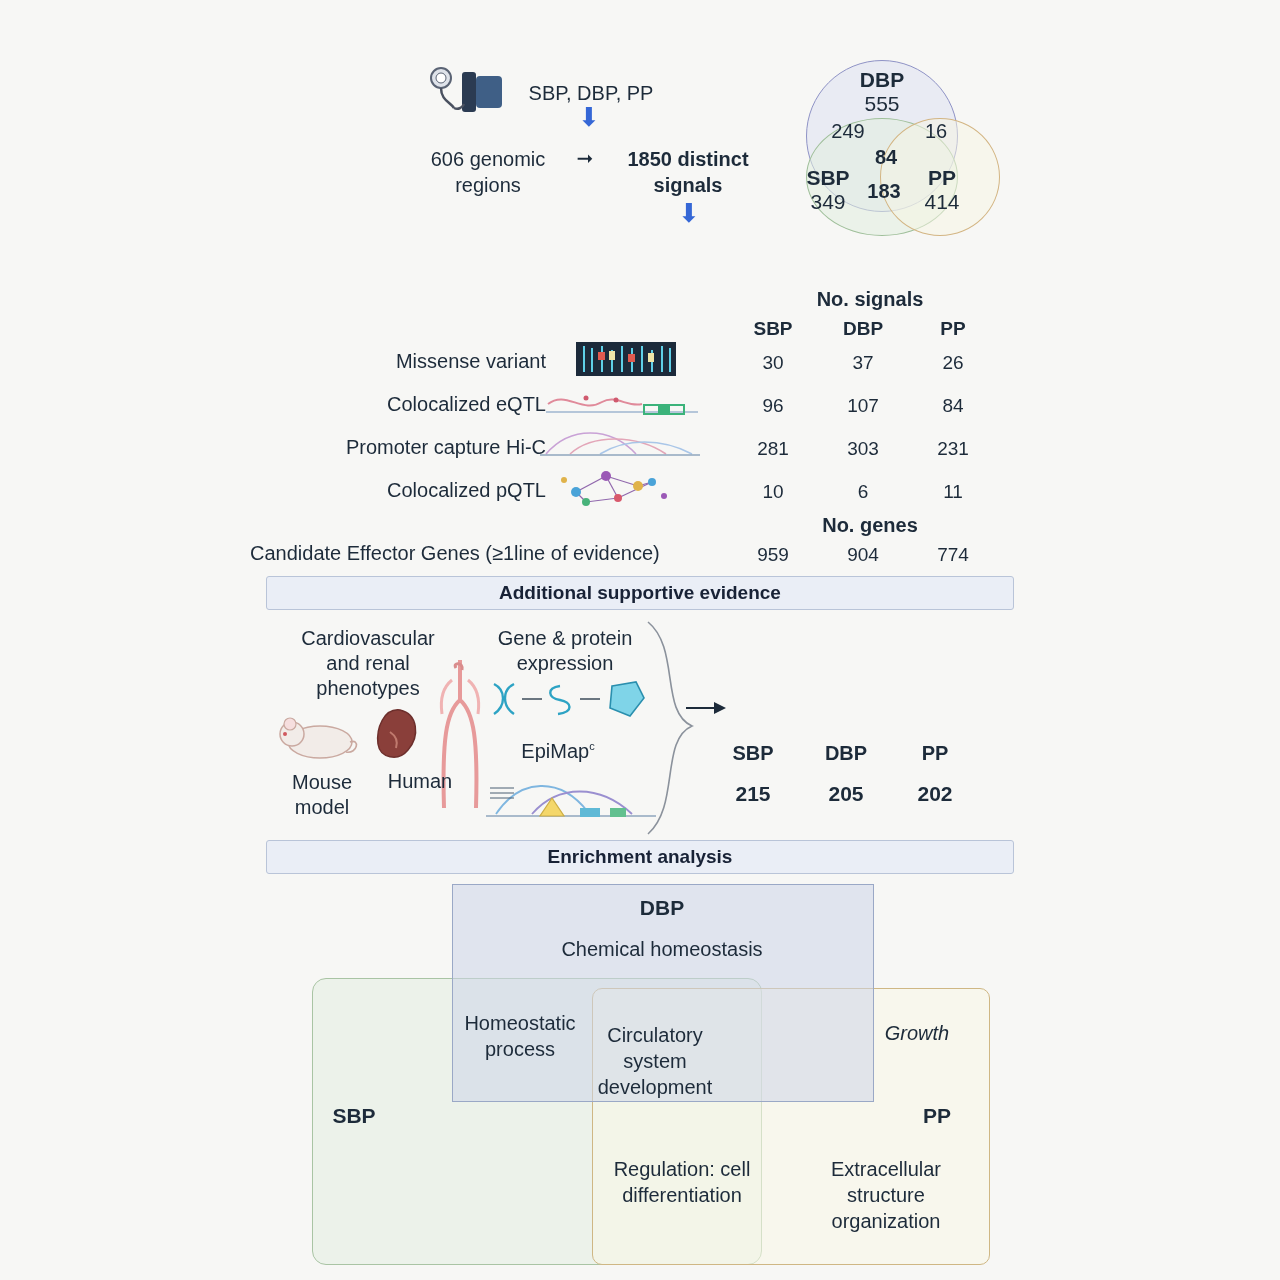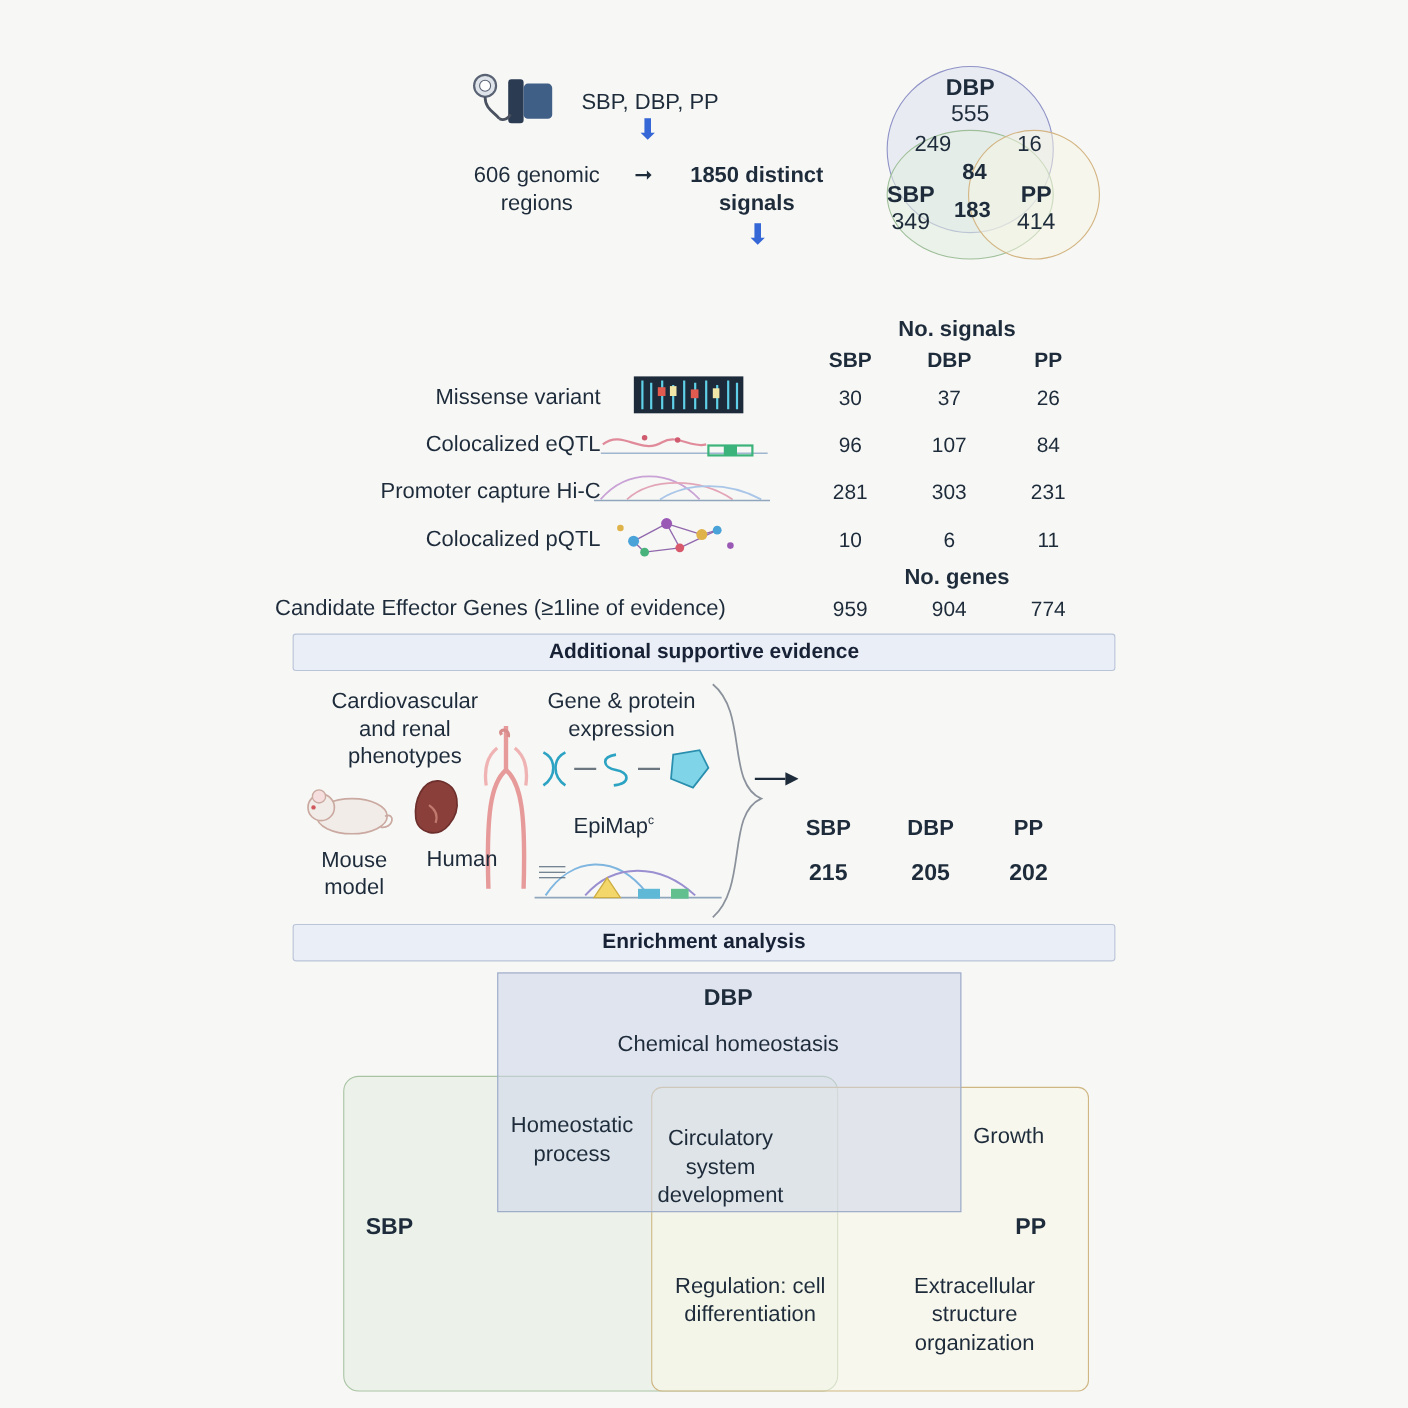--- a/index.html
+++ b/index.html
@@ -355,21 +355,21 @@
     <span>Homeostatic</span><br>
     <span>process</span>
   </div>
 
   <div class="txt" style="left:572px; top:998px; width:166px; font-size:20px; line-height:26px;margin-top:24px;">
     <span>Circulatory</span><br>
     <span>system</span><br>
     <span>development</span>
   </div>
 
-  <div class="txt" style="left:840px; top:1022px; width:154px; font-size:20px;">Growth</div>
+  <div class="txt" style="left:840px; top:1022px; width:154px; font-size:20px;font-style:italic;">Growth</div>
 
   <div class="txt bold" style="left:316px; top:1104px; width:76px; font-size:21px;">SBP</div>
   <div class="txt bold" style="left:902px; top:1104px; width:70px; font-size:21px;">PP</div>
 
 
   <div class="txt" style="left:790px; top:1156px; width:192px; font-size:20px; line-height:26px;">
     <span>Extracellular</span><br>
     <span>structure</span><br>
     <span>organization</span>
   </div>

